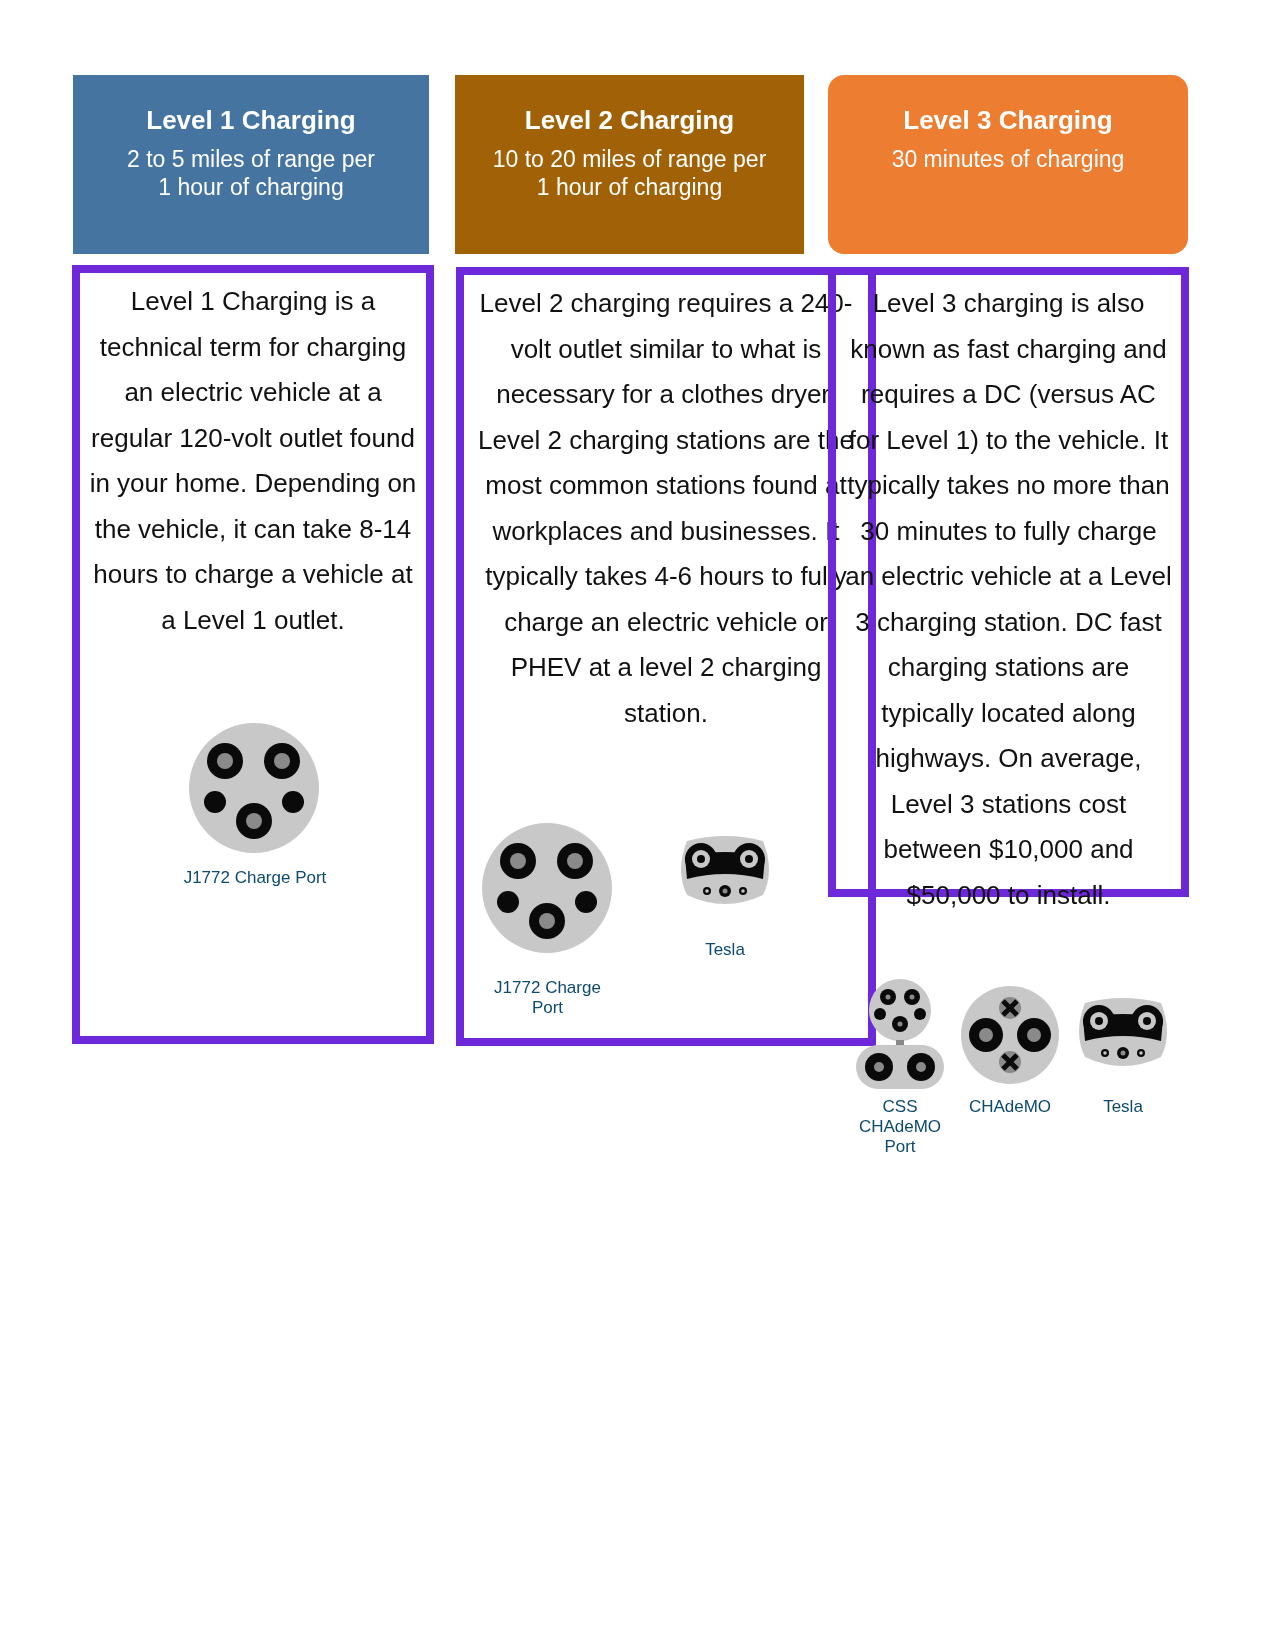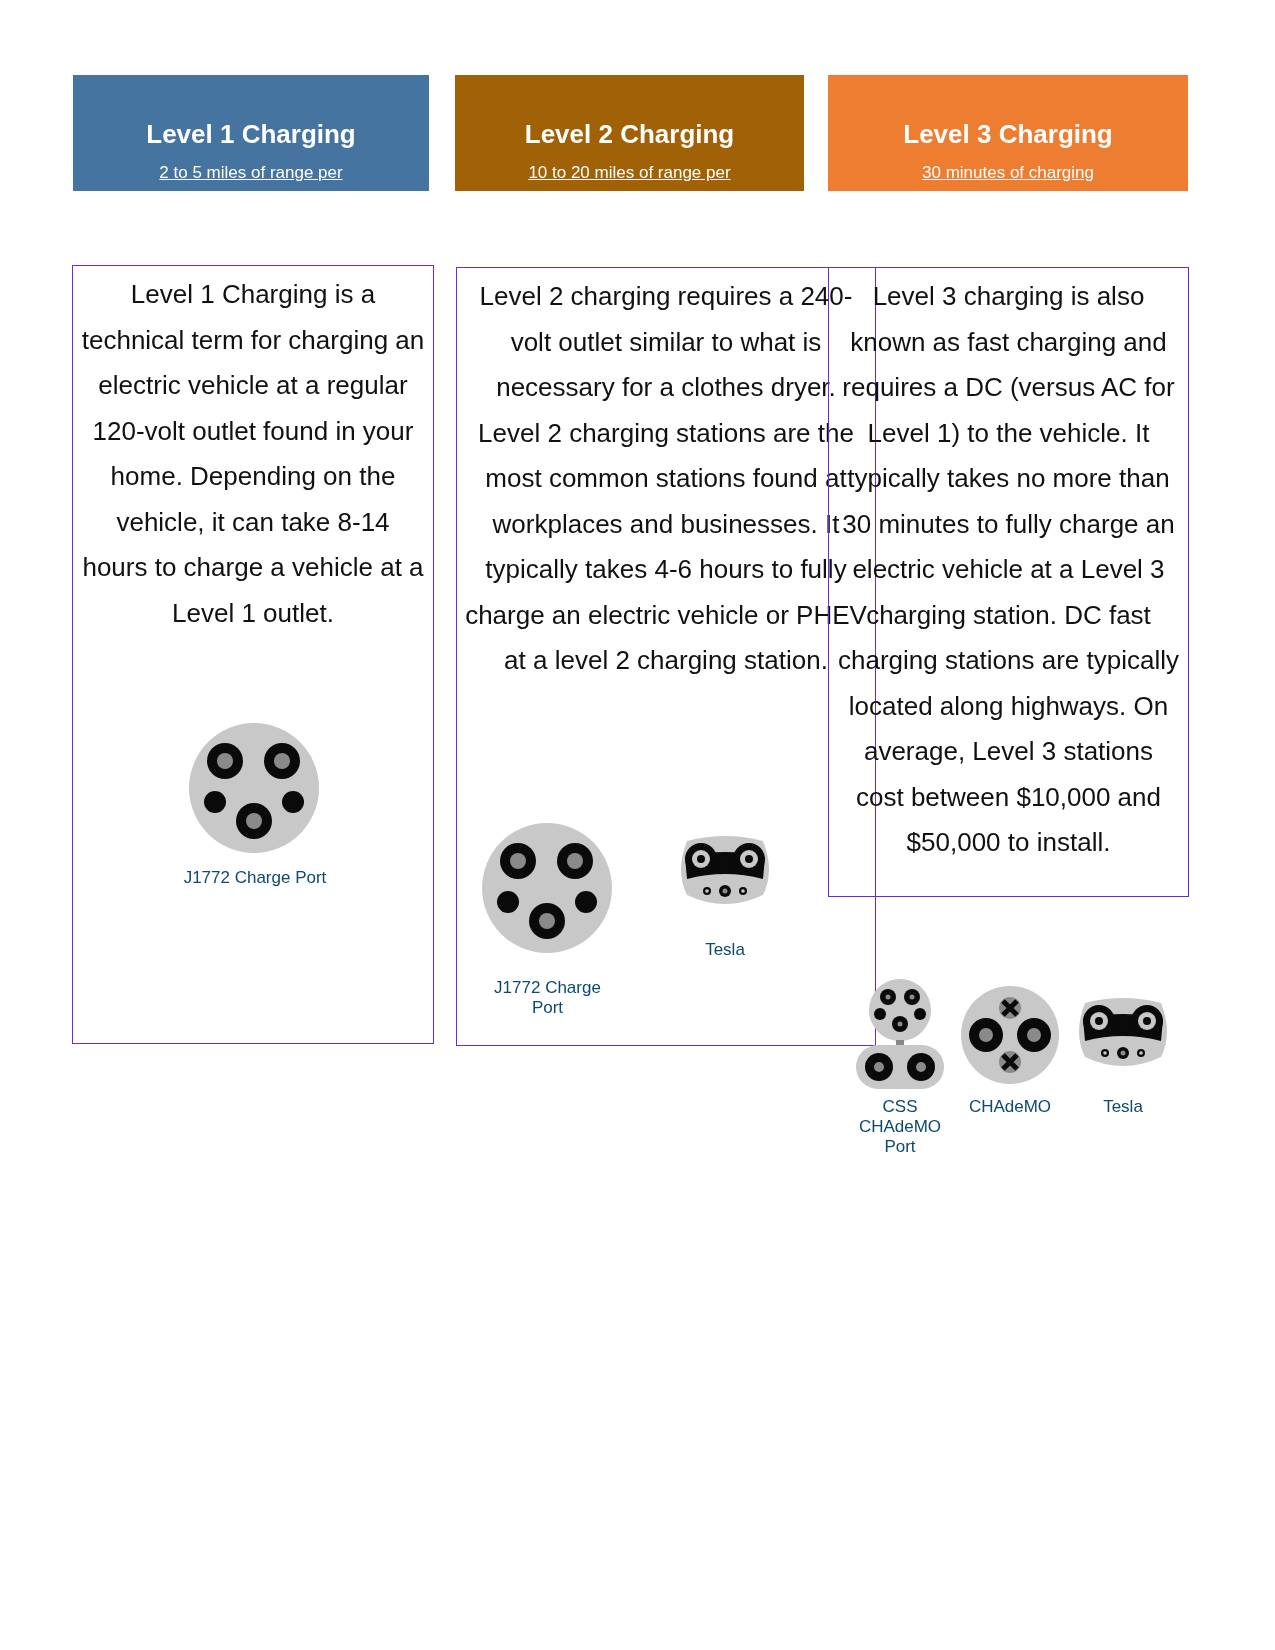--- a/index.html
+++ b/index.html
@@ -1,38 +1,38 @@
 <!DOCTYPE html>
 <html><head>
 <meta charset="utf-8">
 <style>
   html, body { margin:0; padding:0; background:#ffffff; }
   body { width:1275px; height:1650px; position:relative; font-family:"Liberation Sans", sans-serif; color:#111; overflow:hidden; }
-  .header { position:absolute; top:75px; height:116px; color:#fff; text-align:center; box-sizing:border-box; padding-top:42px; }
+  .header { position:absolute; top:75px; height:179px; color:#fff; text-align:center; box-sizing:border-box; padding-top:28px; }
   .header .title { font-weight:bold; font-size:26px; line-height:34px; margin-bottom:8px; }
-  .header .sub { font-size:17px; line-height:28px;text-decoration:underline; }
-  .box { position:absolute; border:1px solid #6d28d9; box-sizing:border-box; text-align:center; }
+  .header .sub { font-size:23px; line-height:28px; }
+  .box { position:absolute; border:8px solid #6d28d9; box-sizing:border-box; text-align:center; }
   .box .body { font-size:26px; line-height:45.5px; padding:6px 8px 0 8px; }
   .port { position:absolute; }
   .caption { position:absolute; font-size:17px; line-height:20px; text-align:center; color:#0c4a6e; }
 </style>
 </head>
 <body>
 
 <div class="header" style="left:73px;width:356px;background:#44749F;">
   <div class="title">Level 1 Charging</div>
   <div class="sub">2 to 5 miles of range per</div>
   <div class="sub">1 hour of charging</div>
 </div>
 <div class="header" style="left:455px;width:349px;background:#a16207;">
   <div class="title">Level 2 Charging</div>
   <div class="sub">10 to 20 miles of range per</div>
   <div class="sub">1 hour of charging</div>
 </div>
-<div class="header" style="left:828px;width:360px;background:#ED7D31;">
+<div class="header" style="left:828px;width:360px;background:#ED7D31;border-radius:16px;">
   <div class="title">Level 3 Charging</div>
   <div class="sub">30 minutes of charging</div>
 </div>
 
 <div class="box" style="left:72px;top:265px;width:362px;height:779px;">
   <div class="body">Level 1 Charging is a technical term for charging an electric vehicle at a regular 120-volt outlet found in your home. Depending on the vehicle, it can take 8-14 hours to charge a vehicle at a Level 1 outlet.</div>
 </div>
 <svg class="port" style="left:188px;top:722px;" width="132" height="132" viewBox="0 0 132 132">
   <circle cx="66" cy="66" r="65" fill="#c8c8c8"></circle>
   <circle cx="37" cy="39" r="18" fill="#0a0a0a"></circle>

